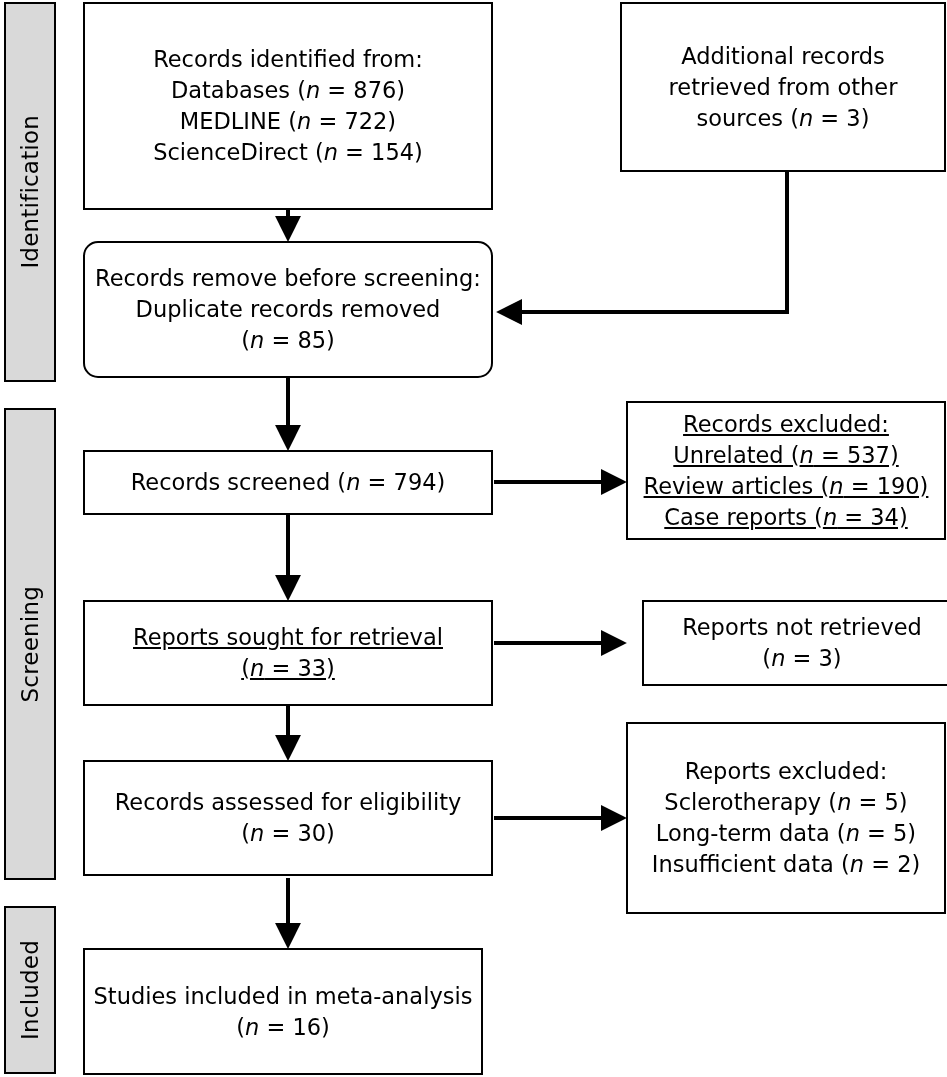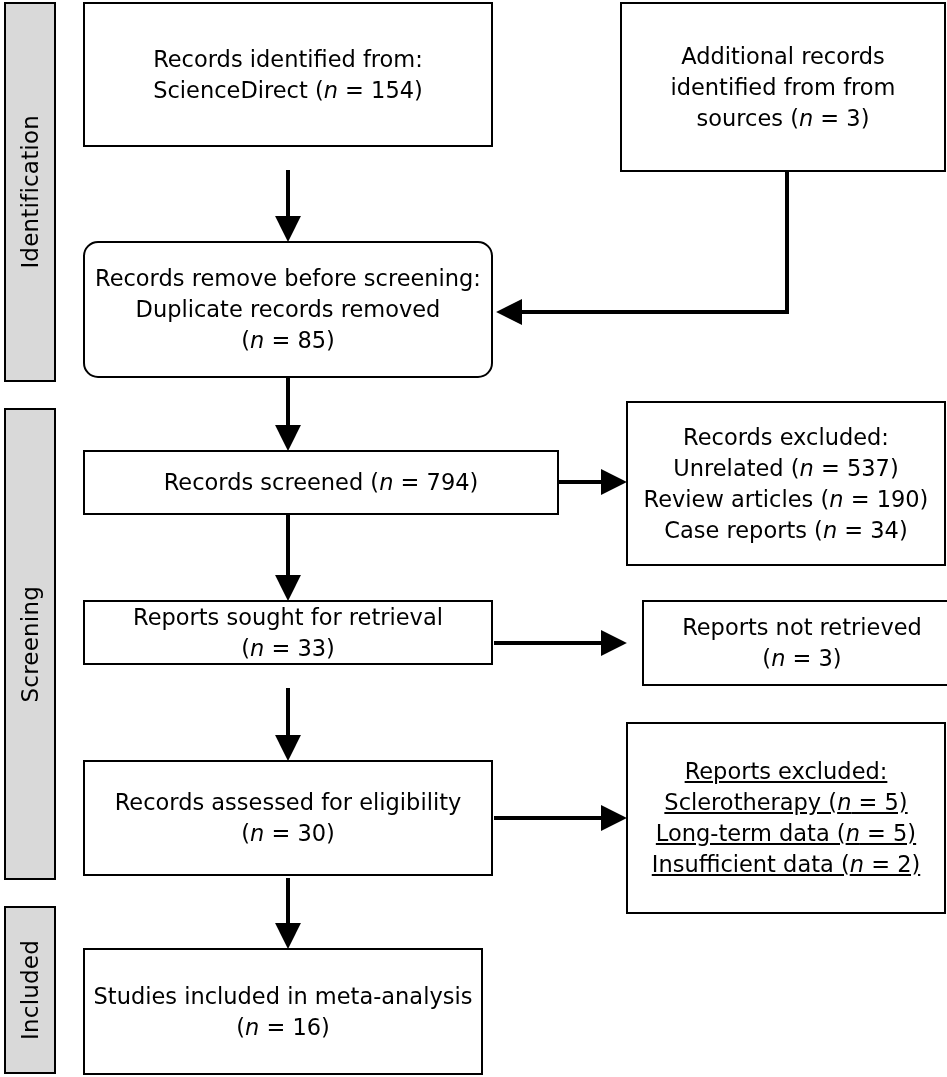--- a/index.html
+++ b/index.html
@@ -108,64 +108,66 @@
   </div>
 
   <div class="phase" style="left:4px; top:408px; width:52px; height:472px;">
     <span class="phase-text">Screening</span>
   </div>
 
   <div class="phase" style="left:4px; top:906px; width:52px; height:168px;">
     <span class="phase-text">Included</span>
   </div>
 
-  <div class="box" style="left:83px; top:2px; width:410px; height:145px;">
+  <div class="box" style="left:83px; top:2px; width:410px; height:208px;">
     <div class="line">Records identified from:</div>
+    <div class="line">Databases (<em>n</em> = 876)</div>
+    <div class="line">MEDLINE (<em>n</em> = 722)</div>
     <div class="line">ScienceDirect (<em>n</em> = 154)</div>
   </div>
 
   <div class="box" style="left:620px; top:2px; width:326px; height:170px;">
     <div class="line">Additional records</div>
-    <div class="line">identified from from</div>
+    <div class="line">retrieved from other</div>
     <div class="line">sources (<em>n</em> = 3)</div>
   </div>
 
   <div class="box" style="left:83px; top:241px; width:410px; height:137px;border-radius:15px;">
     <div class="line">Records remove before screening:</div>
     <div class="line">Duplicate records removed</div>
     <div class="line">(<em>n</em> = 85)</div>
   </div>
 
-  <div class="box" style="left:83px; top:450px; width:476px; height:65px;">
+  <div class="box" style="left:83px; top:450px; width:410px; height:65px;">
     <div class="line">Records screened (<em>n</em> = 794)</div>
   </div>
 
-  <div class="box" style="left:626px; top:401px; width:320px; height:165px;">
+  <div class="box" style="left:626px; top:401px; width:320px; height:139px;text-decoration:underline;">
     <div class="line">Records excluded:</div>
     <div class="line">Unrelated (<em>n</em> = 537)</div>
     <div class="line">Review articles (<em>n</em> = 190)</div>
     <div class="line">Case reports (<em>n</em> = 34)</div>
   </div>
 
-  <div class="box" style="left:83px; top:600px; width:410px; height:65px;">
+  <div class="box" style="left:83px; top:600px; width:410px; height:106px;text-decoration:underline;">
     <div class="line">Reports sought for retrieval</div>
     <div class="line">(<em>n</em> = 33)</div>
   </div>
 
   <div class="box" style="left:626px; top:600px; width:320px; height:86px;margin-left:16px;">
     <div class="line">Reports not retrieved</div>
     <div class="line">(<em>n</em> = 3)</div>
   </div>
 
   <div class="box" style="left:83px; top:760px; width:410px; height:116px;">
     <div class="line">Records assessed for eligibility</div>
     <div class="line">(<em>n</em> = 30)</div>
   </div>
 
-  <div class="box" style="left:626px; top:722px; width:320px; height:192px;text-decoration:underline;">
+  <div class="box" style="left:626px; top:722px; width:320px; height:192px;">
     <div class="line">Reports excluded:</div>
     <div class="line">Sclerotherapy (<em>n</em> = 5)</div>
     <div class="line">Long-term data (<em>n</em> = 5)</div>
     <div class="line">Insufficient data (<em>n</em> = 2)</div>
   </div>
 
   <div class="box" style="left:83px; top:948px; width:400px; height:127px;">
     <div class="line">Studies included in meta-analysis</div>
     <div class="line">(<em>n</em> = 16)</div>
   </div>

